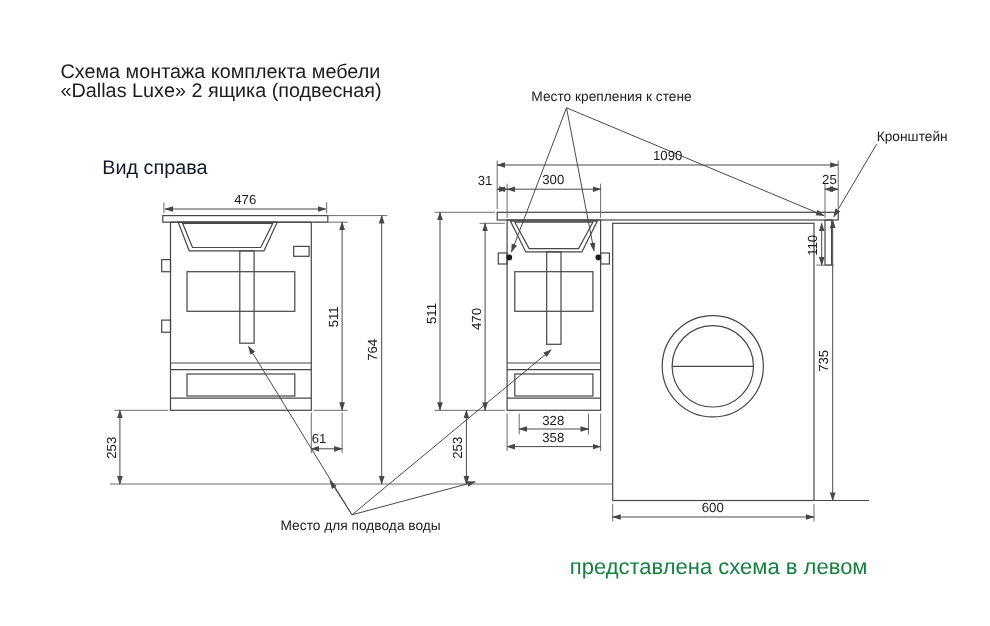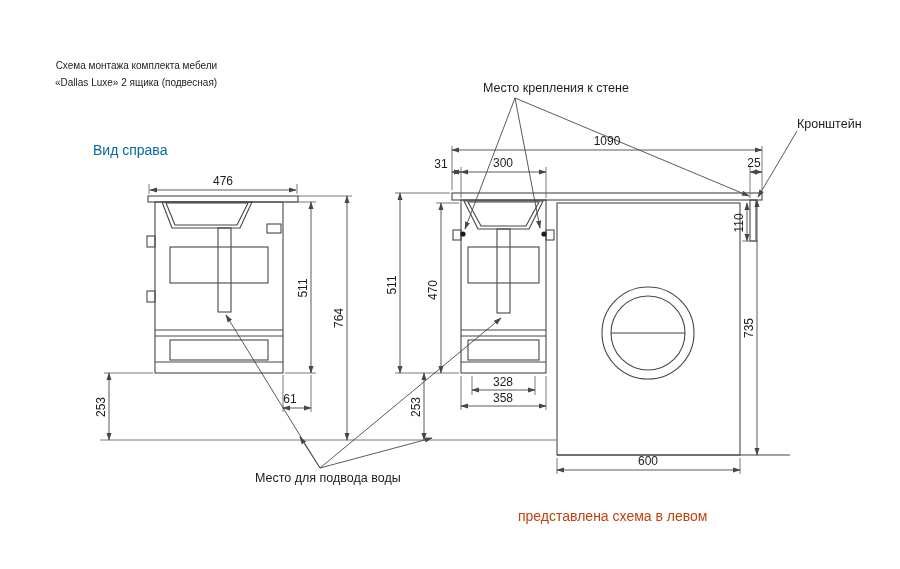--- a/index.html
+++ b/index.html
@@ -1,21 +1,21 @@
 <!DOCTYPE html>
 <html><head>
 <meta charset="utf-8">
 <style>
   * { margin:0; padding:0; box-sizing:border-box; }
   html,body { background:#ffffff; }
   body { font-family:"Liberation Sans", sans-serif; }
   .canvas { position:relative; width:900px; height:569px; background:#ffffff; overflow:hidden; }
-  .title-block { position:absolute; left:55px; top:57px; font-size:10px; color:#1c1c1c; line-height:17px; white-space:nowrap;text-align:right; }
-  .view-label { position:absolute; left:93px; top:142px; font-size:14px; color:#0369a1; }
-  .note { position:absolute; left:518px; top:502px; font-size:14px; line-height:28px; color:#c2410c; white-space:nowrap; }
+  .title-block { position:absolute; left:55px; top:57px; font-size:18px; color:#1c1c1c; line-height:17px; white-space:nowrap; }
+  .view-label { position:absolute; left:93px; top:142px; font-size:18px; color:#0f172a; }
+  .note { position:absolute; left:518px; top:502px; font-size:20px; line-height:28px; color:#15803d; white-space:nowrap; }
   svg.drawing { position:absolute; left:0; top:0; display:block; }
   .dim-text { font-size:12px; fill:#1c1c1c; }
   .callout-text { font-size:12.5px; fill:#1c1c1c; }
 </style>
 </head>
 <body>
 
 <div class="canvas">
 
   <div class="title-block">

